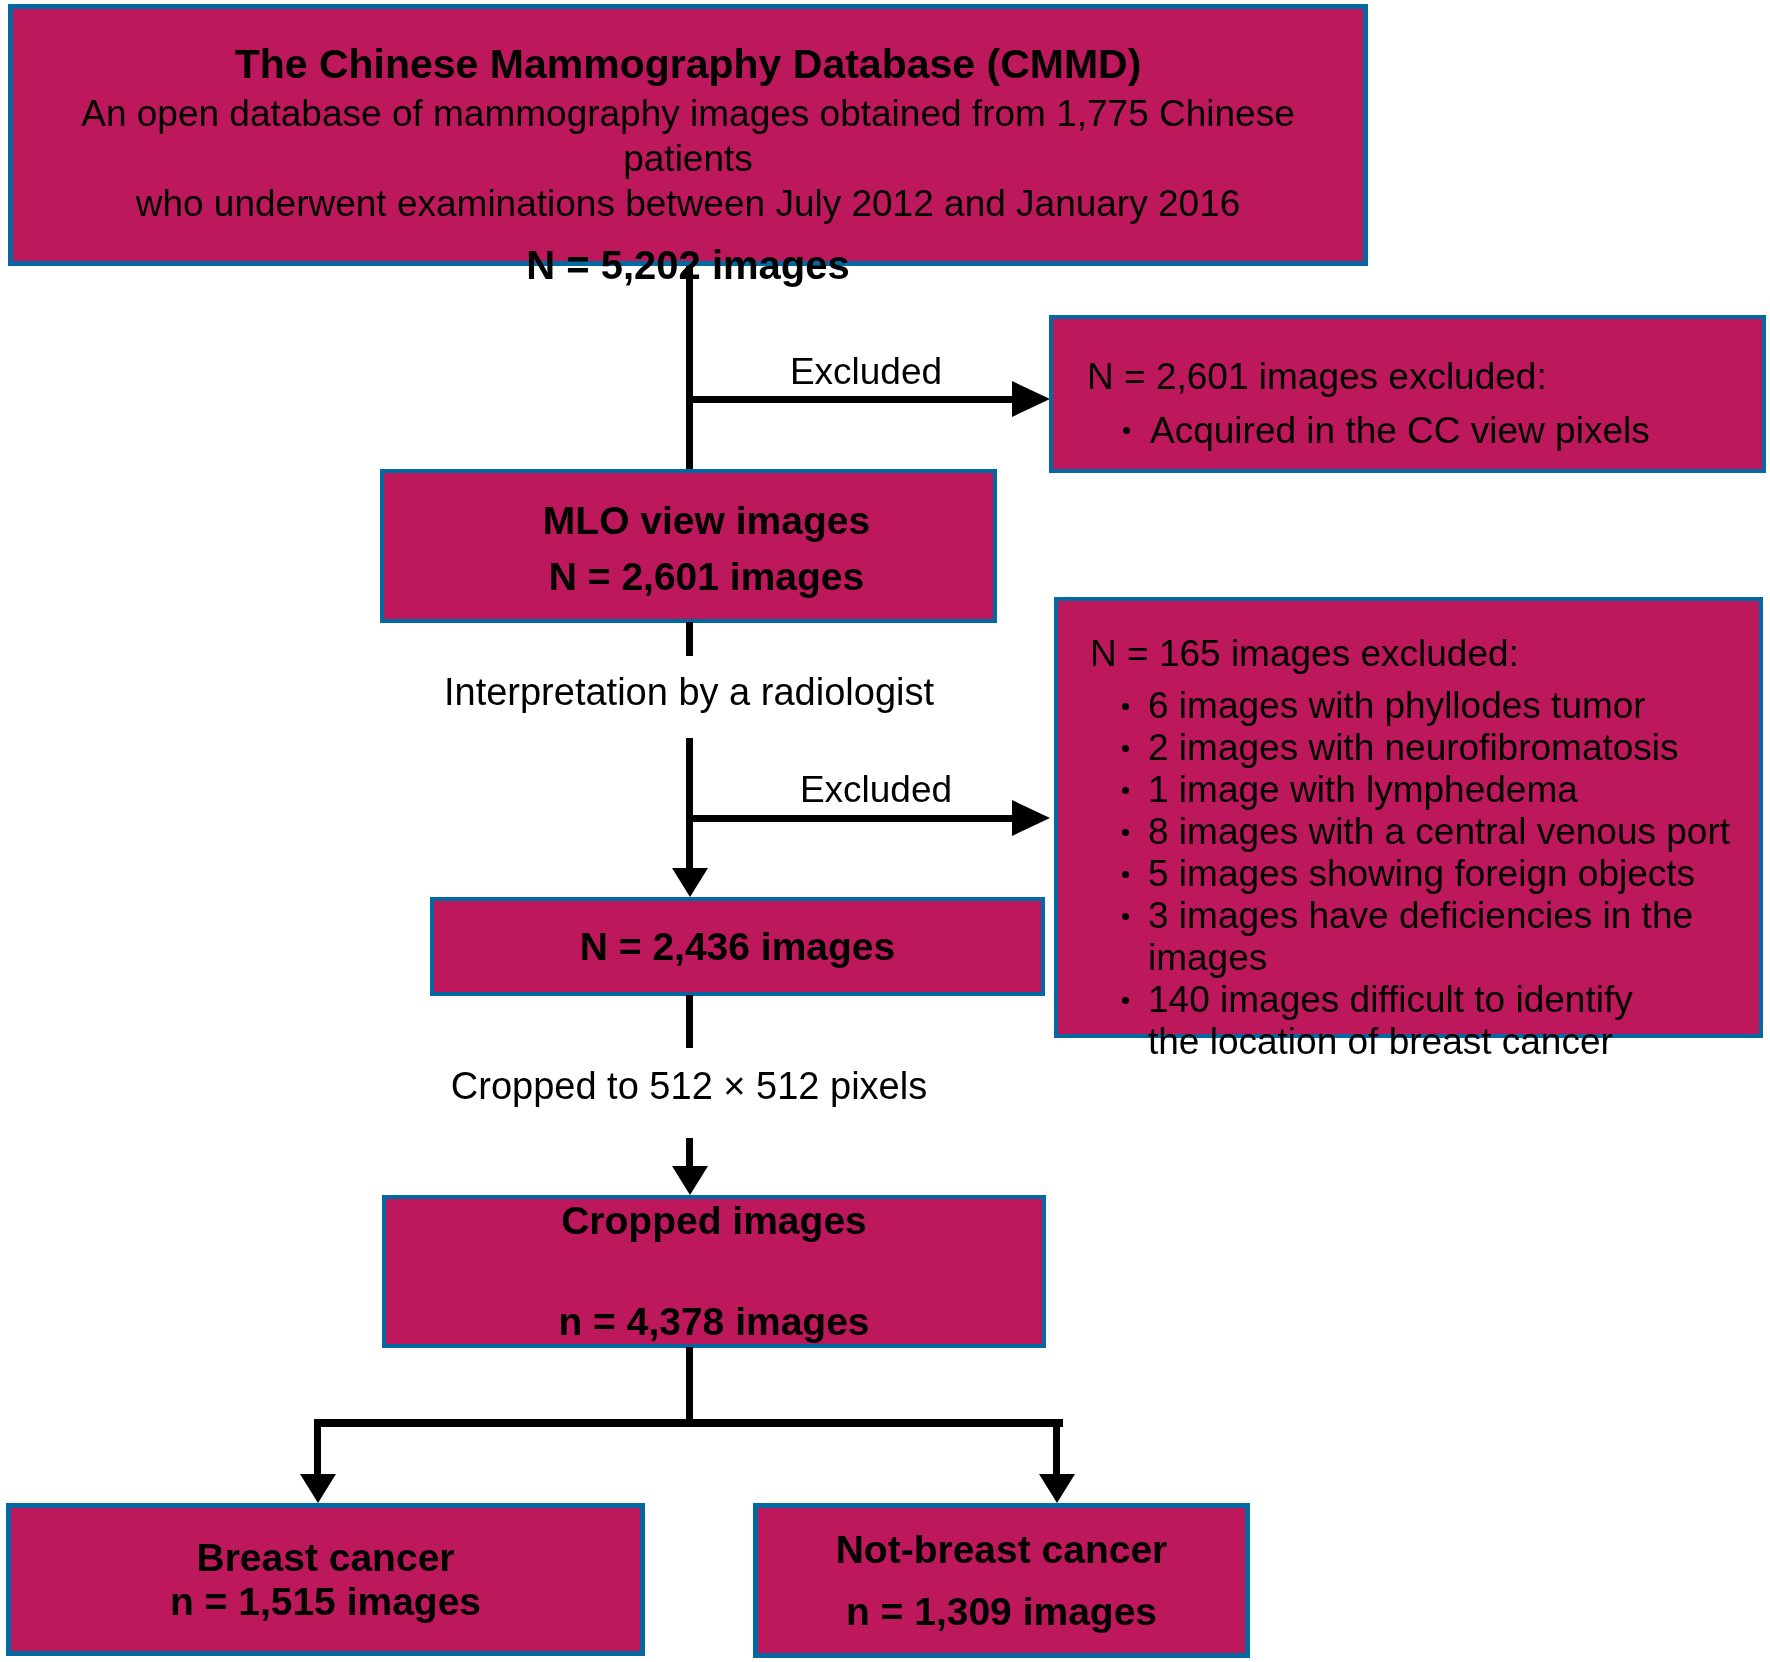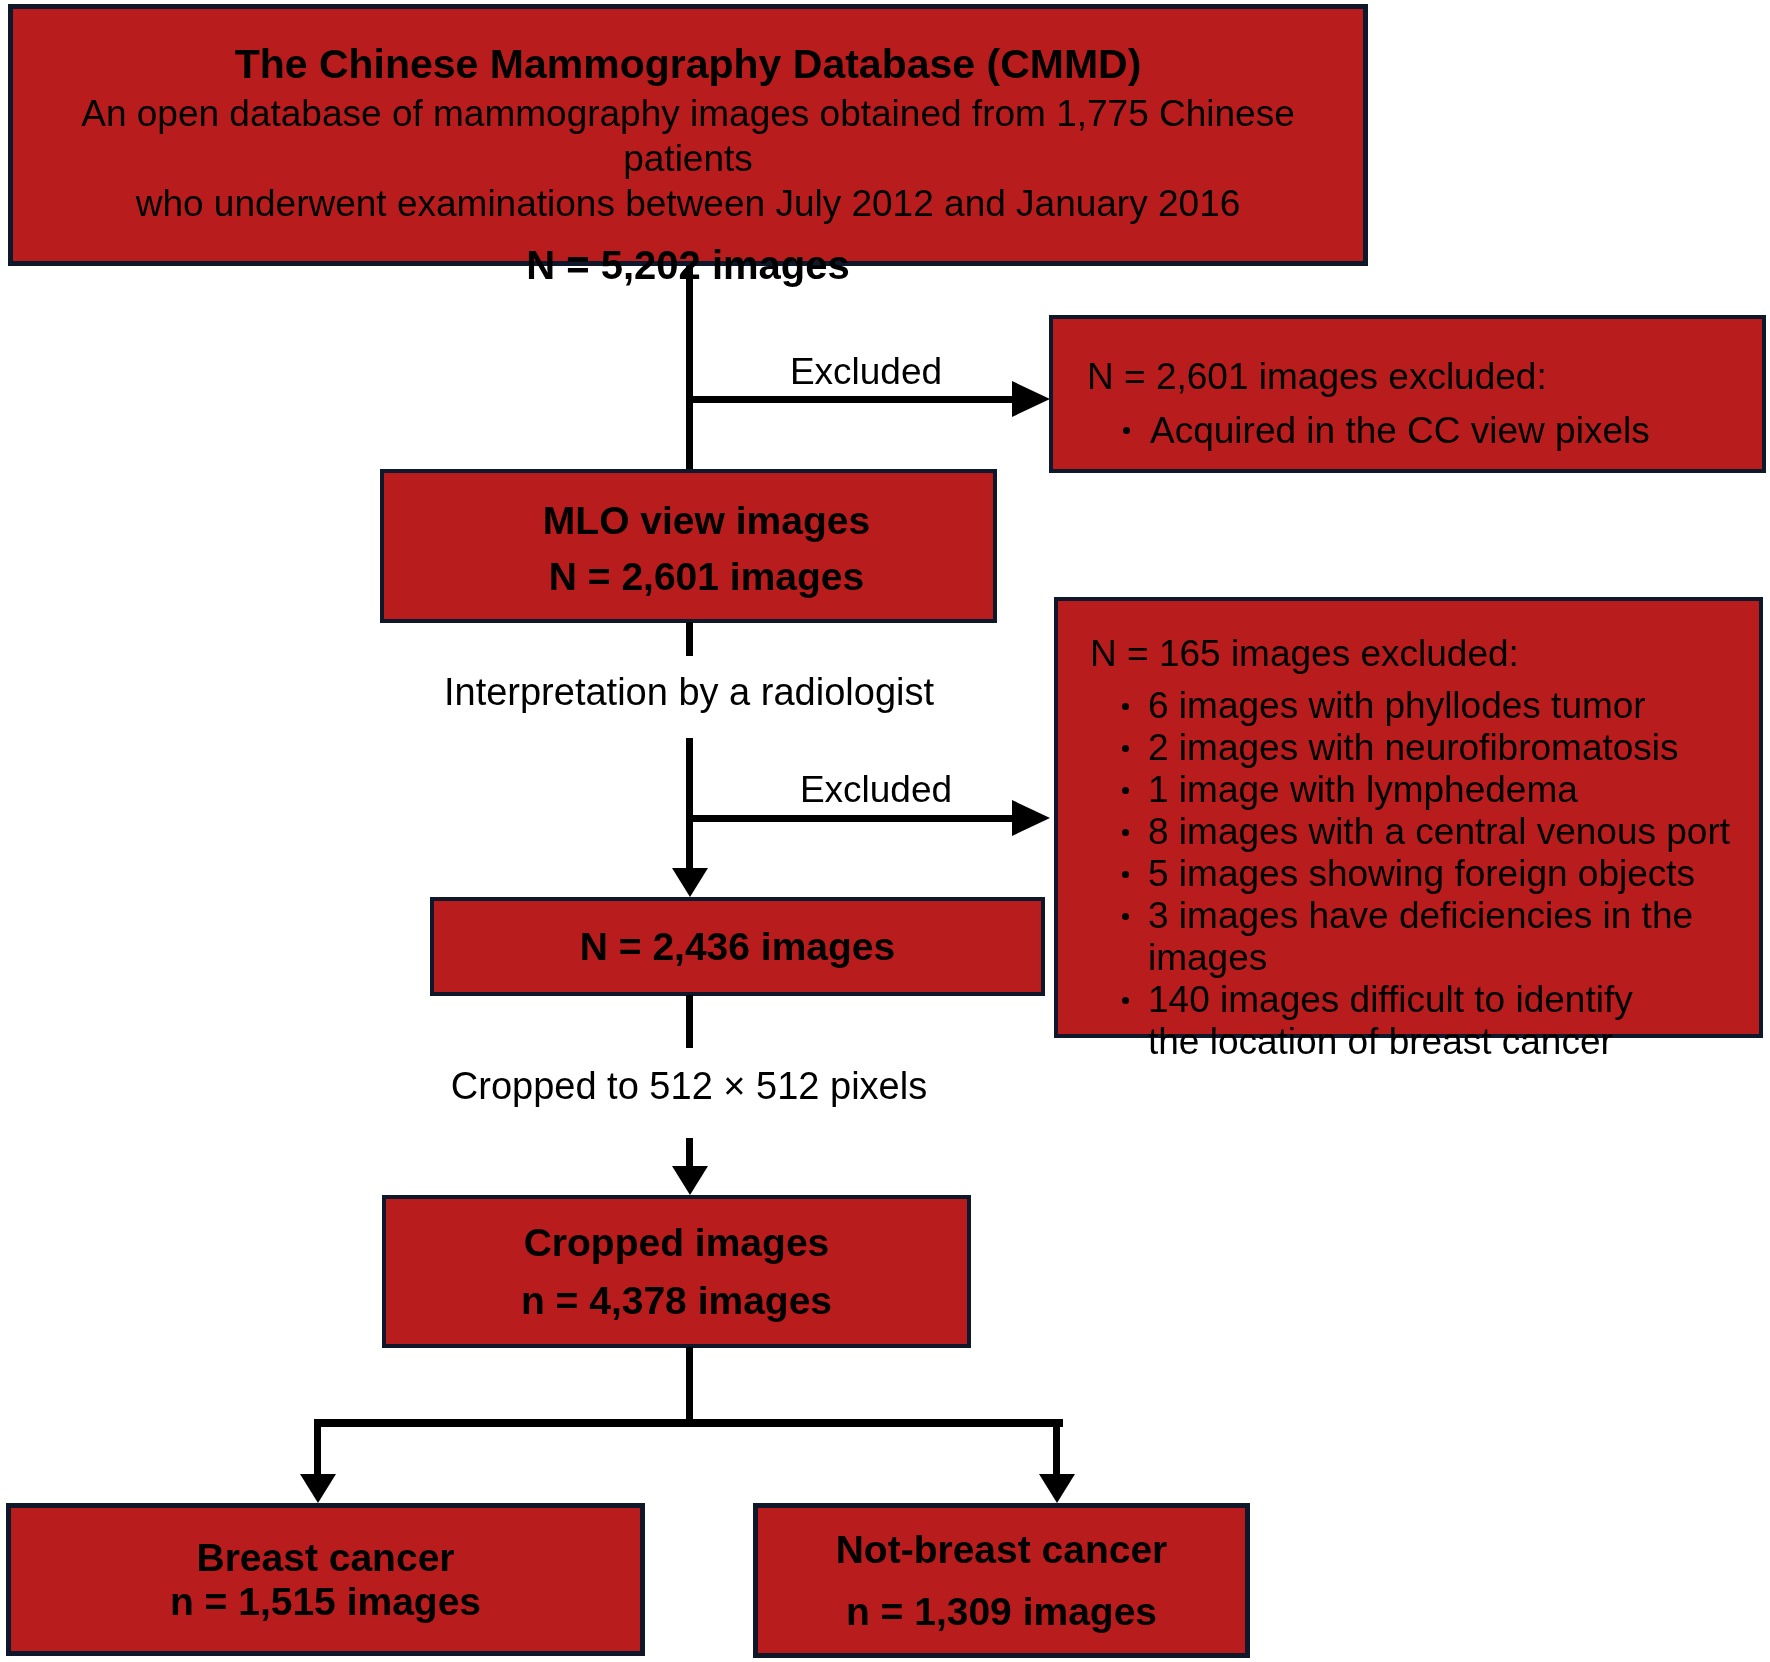--- a/index.html
+++ b/index.html
@@ -8,22 +8,22 @@
     width: 1770px;
     height: 1662px;
     background: #ffffff;
     font-family: "Liberation Sans", sans-serif;
     color: #000000;
     overflow: hidden;
   }
   .box {
     position: absolute;
     box-sizing: border-box;
-    border: 4px solid #0f172a;
-    background: #b91c1c;
+    border: 4px solid #0369a1;
+    background: #be185d;
   }
   .center-box {
     display: flex;
     flex-direction: column;
     align-items: center;
     justify-content: center;
     text-align: center;
   }
   .bold-line { font-weight: bold; font-size: 39px; line-height: 44px; }
   .line { position: absolute; background: #000; }
@@ -67,21 +67,21 @@
   .excl-box li::before {
     content: "";
     position: absolute; left: 0; top: 18px;
     width: 7px; height: 7px; border-radius: 50%;
     background: #000;
   }
   .excl-continuation { margin-left: 58px; line-height: 42px; }
   
   .mlo-box { left: 380px; top: 469px; width: 617px; height: 154px; gap: 12px; padding-top: 6px; padding-left: 36px; }
   .count-box { left: 382px; top: 897px; width: 615px; height: 99px; margin-left: 48px; }
-  .cropped-box { left: 382px; top: 1195px; width: 589px; height: 153px; gap: 14px; }
+  .cropped-box { left: 382px; top: 1195px; width: 664px; height: 153px; gap: 14px; justify-content: space-between; }
   .breast-box { left: 6px; top: 1503px; width: 639px; height: 153px; border-width: 5px; }
   .not-breast-box { left: 753px; top: 1503px; width: 497px; height: 155px; border-width: 5px; gap: 18px; }
 </style>
 </head>
 <body>
 
 <div class="canvas">
 
   <div class="box top-box">
     <div class="top-title">The Chinese Mammography Database (CMMD)</div>

